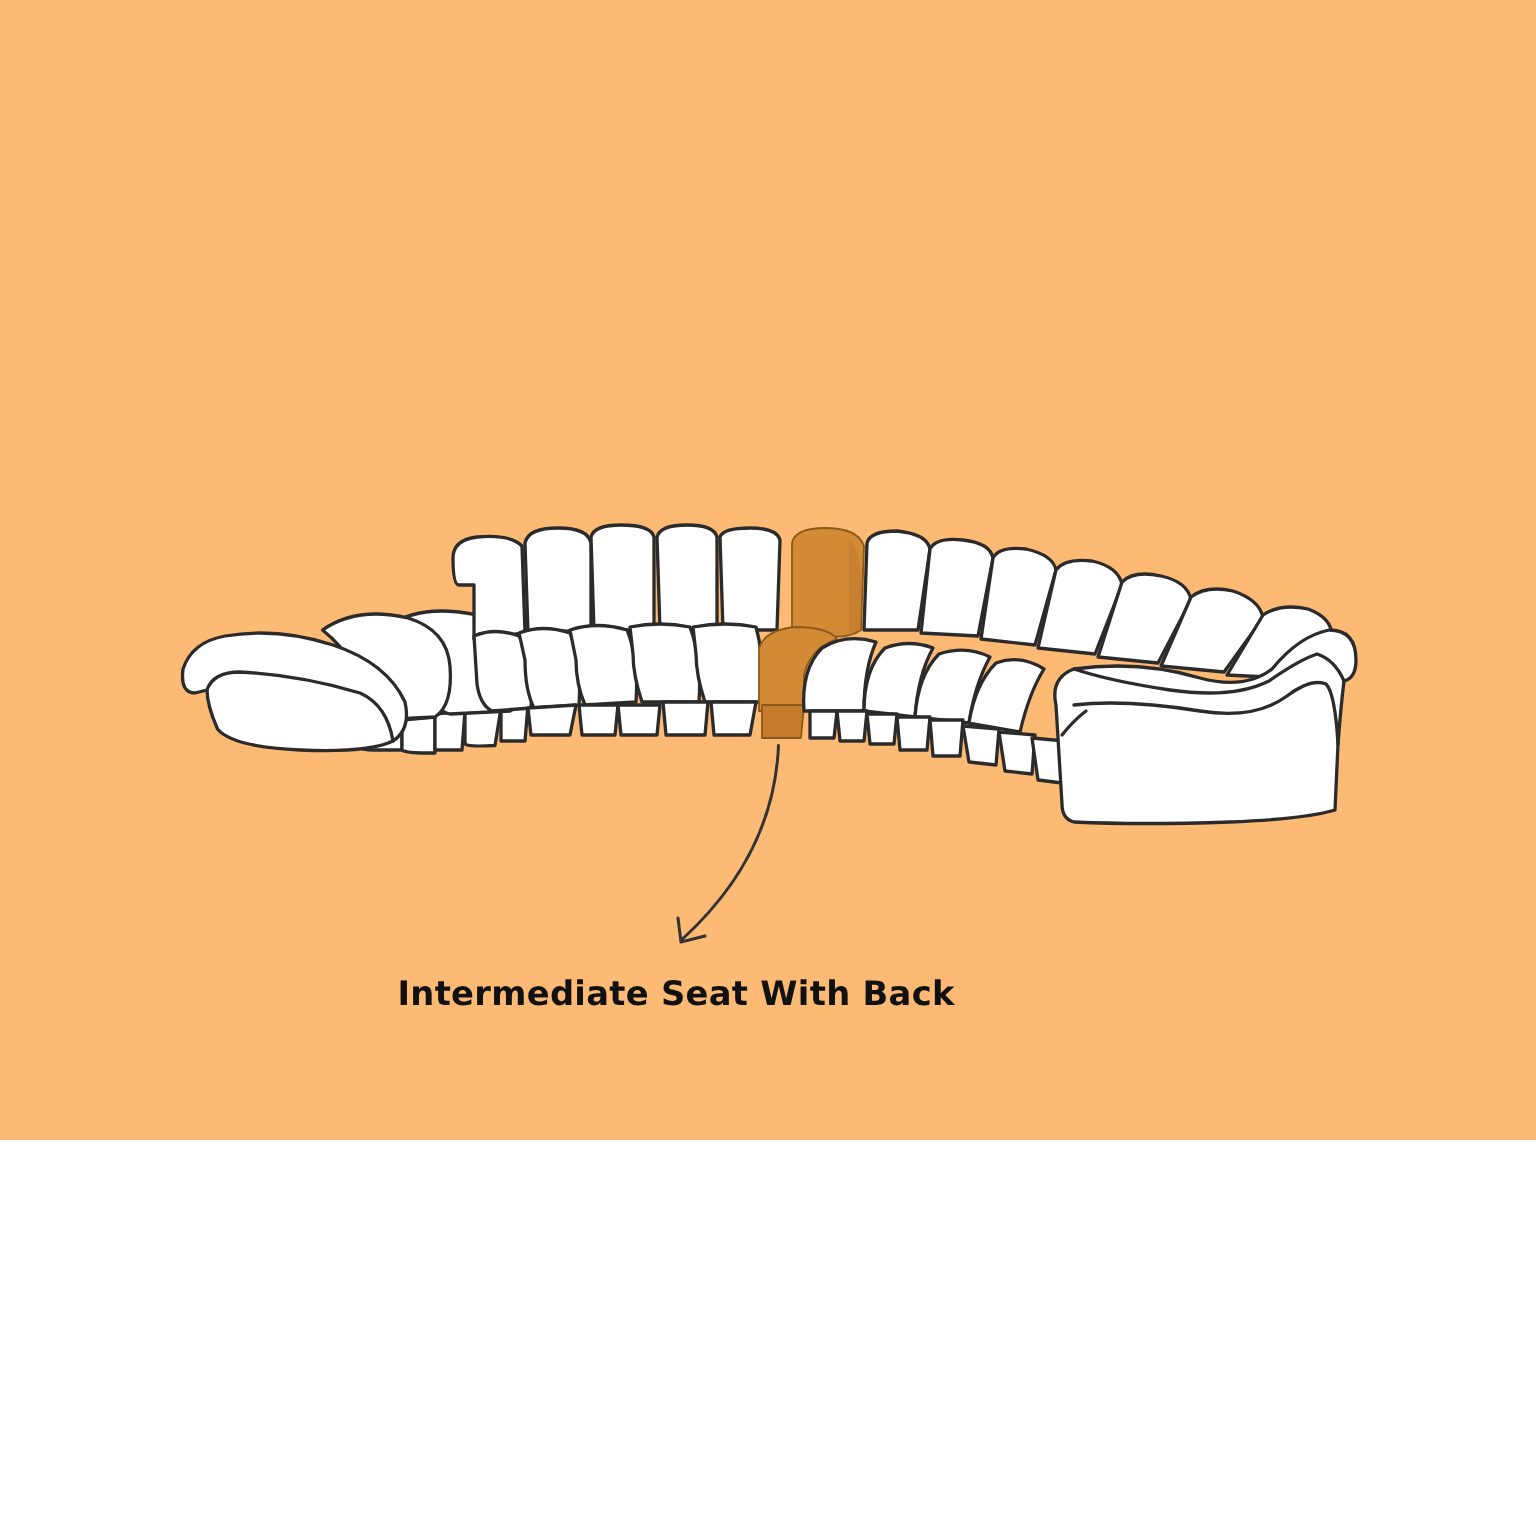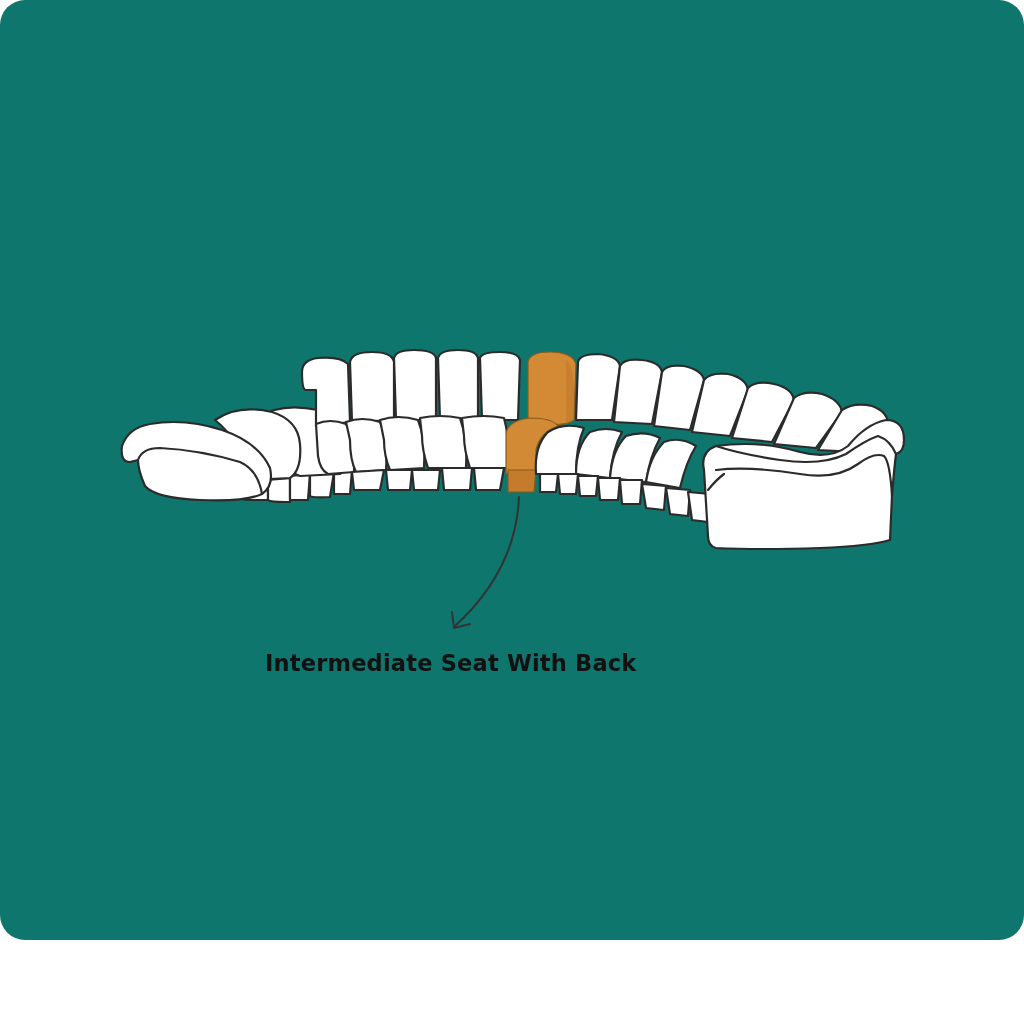--- a/index.html
+++ b/index.html
@@ -3,24 +3,23 @@
   <meta charset="utf-8">
   <style>
     html, body {
       margin: 0;
       padding: 0;
       background: #ffffff;
     }
     .page {
       position: relative;
       width: 1024px;
-      height: 940px;
-      background: #0f766e;
+      height: 760px;
+      background: #fdba74;
       overflow: hidden;
-      border-radius: 25px;
     }
     .illustration {
       position: absolute;
       left: 0;
       top: 0;
       width: 1024px;
       height: 1024px;
     }
     .caption {
       position: absolute;

